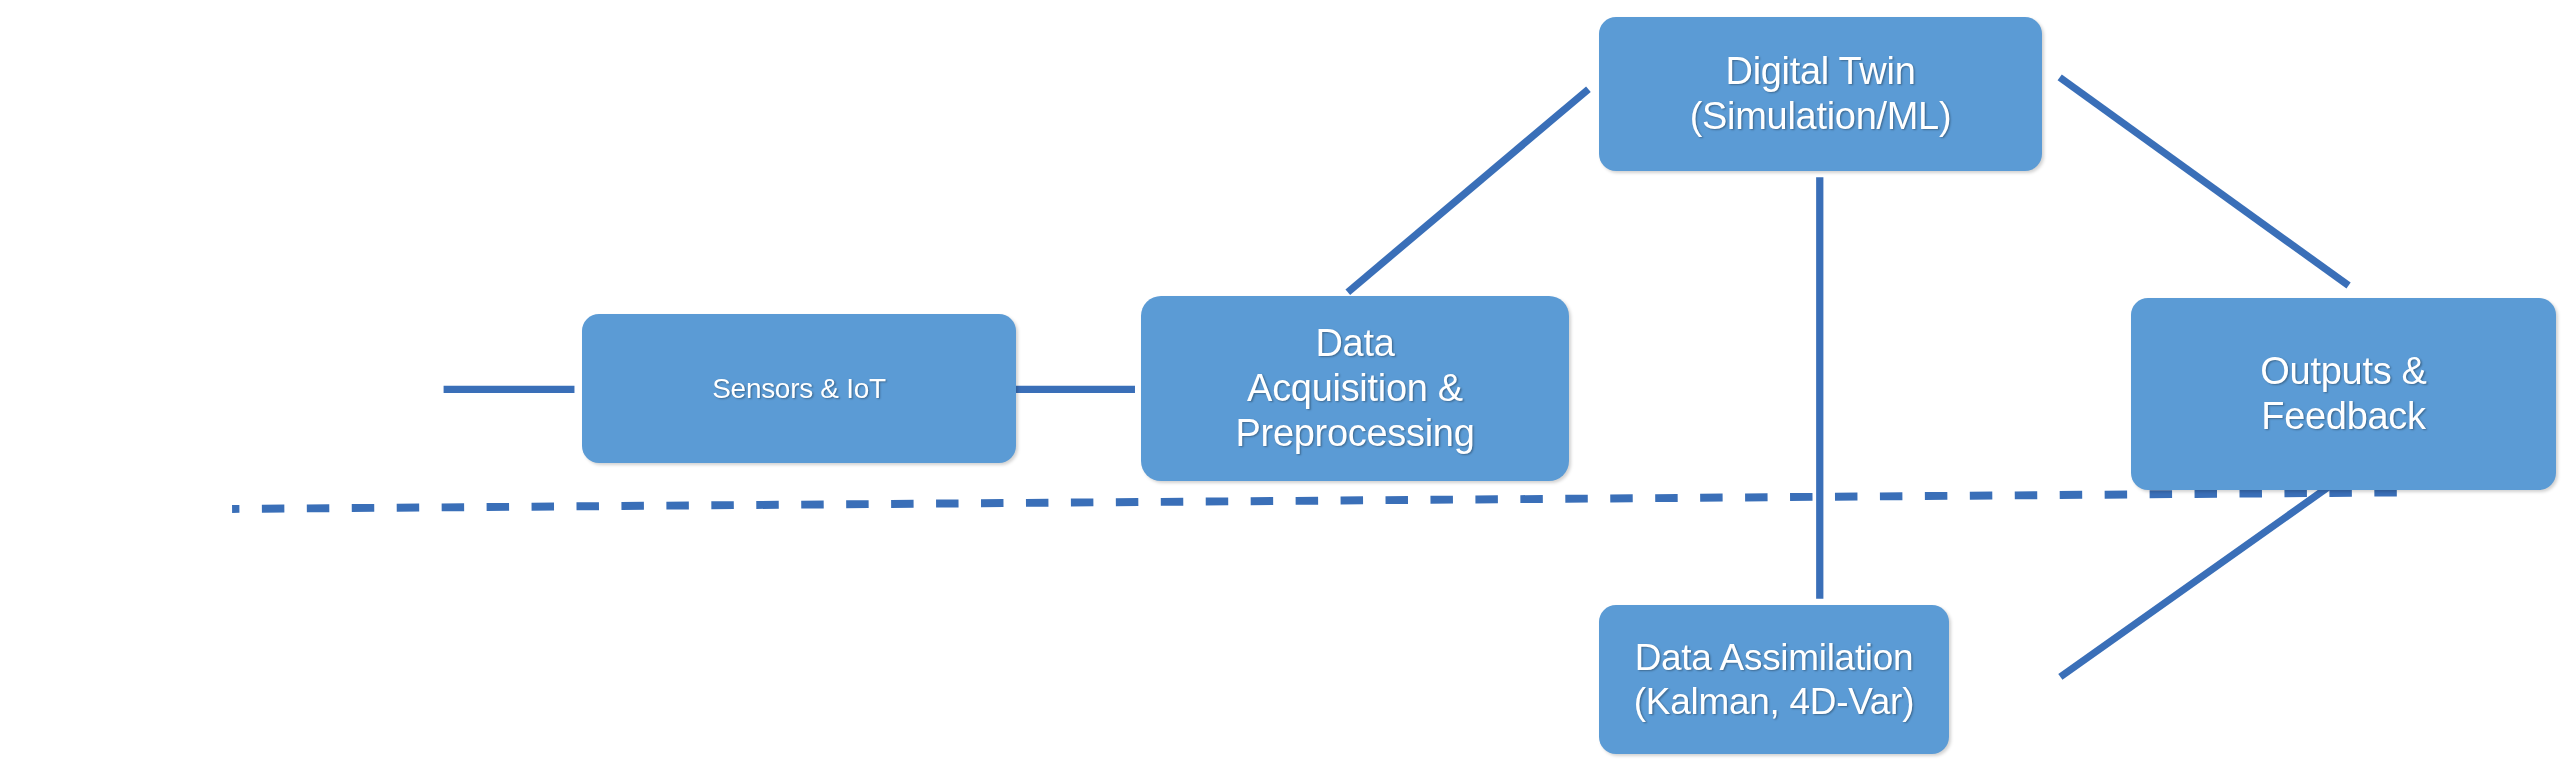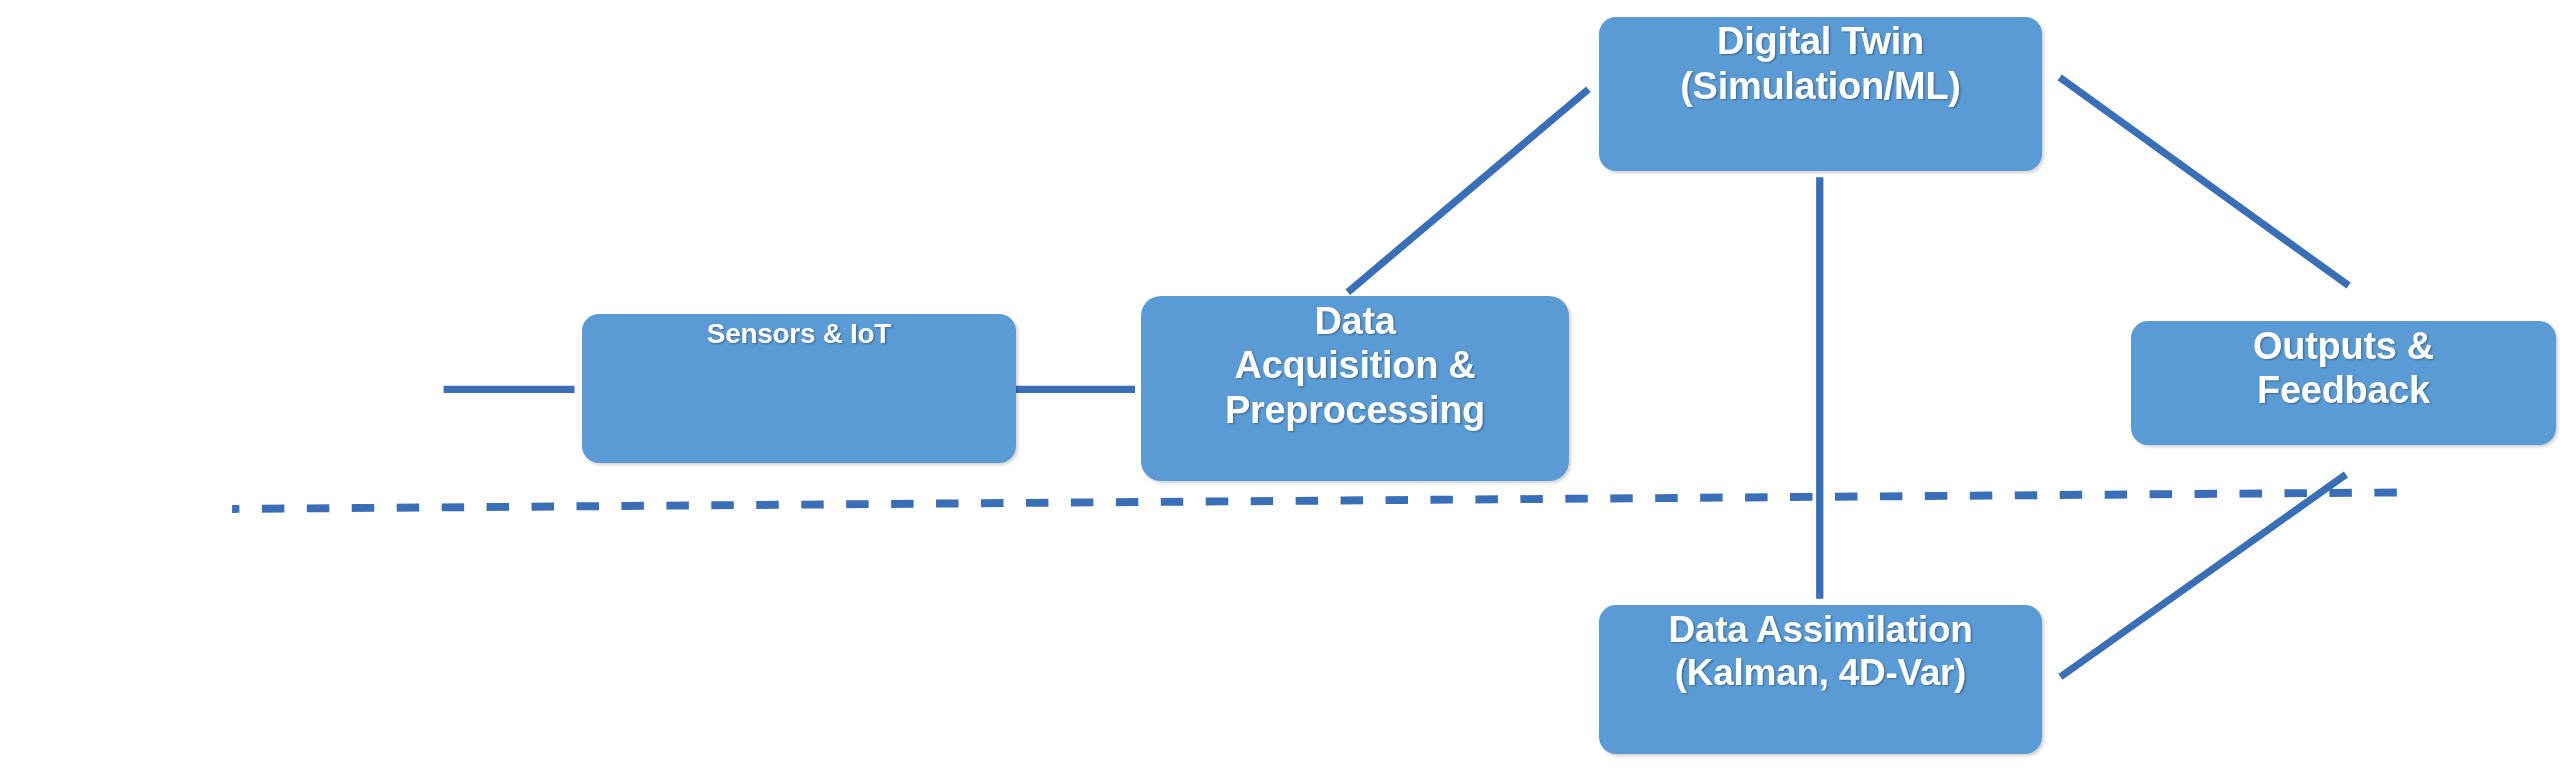--- a/index.html
+++ b/index.html
@@ -14,40 +14,41 @@
     overflow:hidden;
   }
 
   
   .node{
     position:absolute;
     box-sizing:border-box;
     background:#5B9BD5;
     border-radius:17px;
     display:flex;
+    align-items:center;
     justify-content:center;
     text-align:center;
     color:#ffffff;
-    font-weight:bold;
+    font-weight:normal;
     font-family:"Liberation Sans",sans-serif;
     line-height:1.18;
     letter-spacing:-0.3px;
     text-shadow:1.3px 1.3px 2px rgba(0,0,0,0.32);
     box-shadow:2px 2px 3.3px rgba(0,0,0,0.18);
     padding:2.6px 8px;
     z-index:3;
   }
   .node .label{white-space:pre-line;display:block;}
 
   #node-physical-system{ left:20px;  top:314px; width:435px;  height:149px; font-size:40px; }
   #node-sensors-iot{     left:582px; top:314px; width:434px;  height:149px; font-size:28px; }
   #node-data-acquisition{left:1141px;top:296px; width:428px;  height:185px; font-size:38px;border-radius:20px; }
   #node-digital-twin{    left:1599px;top:16.5px;  width:443px;  height:154px; font-size:38px; }
-  #node-outputs-feedback{left:2131px;top:298px; width:425px;  height:124px; font-size:38px;margin-top:23px; }
-  #node-data-assimilation{left:1599px;top:605px;width:443px;  height:149px; font-size:37px; }
+  #node-outputs-feedback{left:2131px;top:298px; width:425px;  height:192px; font-size:38px; }
+  #node-data-assimilation{left:1599px;top:605px;width:350px;  height:149px; font-size:37px; }
 
   
   #edges{
     position:absolute;
     left:0; top:0;
     width:2576px;
     height:776px;
     z-index:2;
     pointer-events:none;
   }

